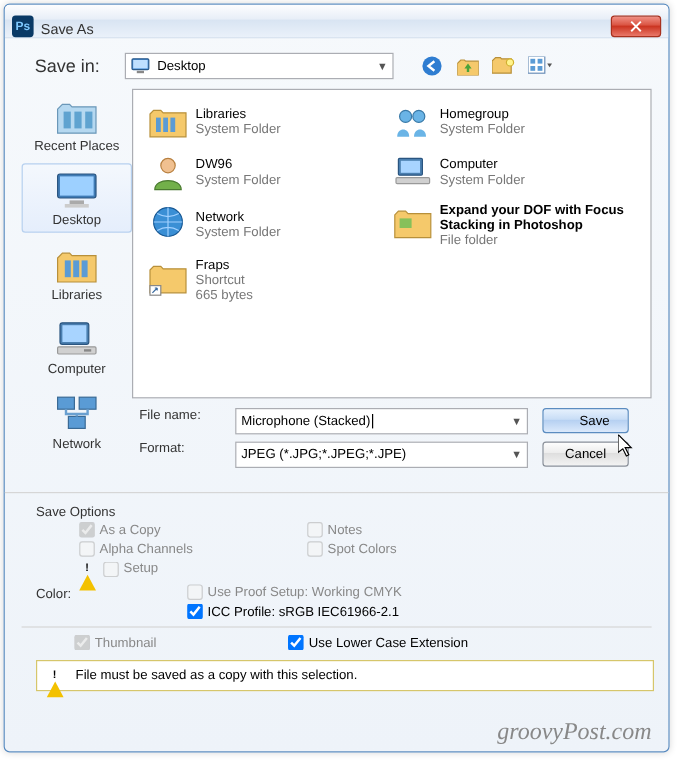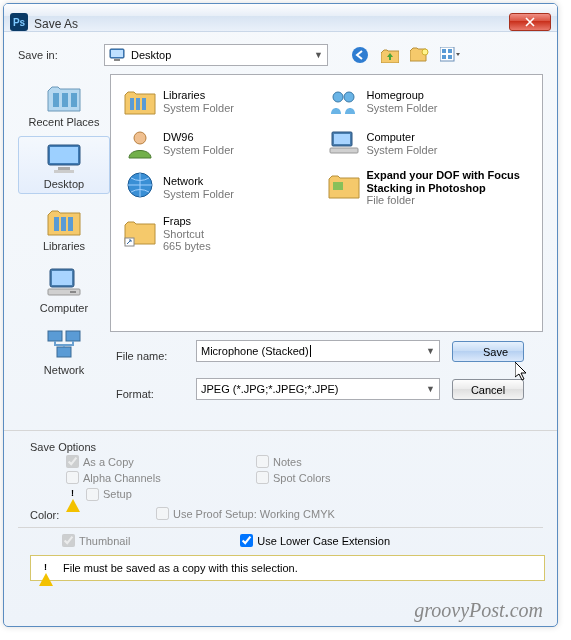--- a/index.html
+++ b/index.html
@@ -4,40 +4,40 @@
 <style>
 * { box-sizing: border-box; margin: 0; padding: 0; }
 body { font-family: "Segoe UI", Tahoma, sans-serif; font-size: 11px; background: #fff; width: 571px; height: 640px; overflow: hidden; }
 .window { width: 555px; height: 624px; margin: 3px; border: 1px solid #5b8cc0; border-radius: 5px; background: linear-gradient(#f6f9fc,#eef3f9); box-shadow: 0 0 6px rgba(0,0,0,.15); position: relative; }
 .titlebar { height: 28px; background: linear-gradient(#fdfdfe,#e7eef7 45%,#d8e4f2 46%,#eaf1fa); border-bottom: 1px solid #c9d7e8; display:flex; align-items:flex-end; padding:0 6px; border-radius:4px 4px 0 0; }
 .ps-badge { width:18px; height:18px; background:#0a3a66; border-radius:3px; color:#7ec9ff; font-size:10px; font-weight:bold; display:flex; align-items:center; justify-content:center; margin-right:6px; }
 .title { font-size:12px; color:#333; }
 .close-btn { margin-left:auto; width:42px; height:18px; background:linear-gradient(#f08f84,#d95240 45%,#c9301c 46%,#e9786a); border:1px solid #a8311e; border-radius:3px; color:#fff; display:flex; align-items:center; justify-content:center; font-size:10px; }
 .body { padding: 12px 14px 8px; }
 .row { display:flex; align-items:center; margin-bottom:8px; }
-.label { width: 86px; text-align: left; padding-right: 10px; color:#333; font-size:11px; }
+.label { width: 86px; text-align: center; padding-right: 10px; color:#333; font-size:15px; }
 .combo { height:22px; border:1px solid #abadb3; background:#fff; display:flex; align-items:center; padding:0 4px; font-size:11px; }
 .savein-combo { width: 224px; }
 .combo .chev { margin-left:auto; font-size:9px; color:#555; }
 .toolbar-icons { display:flex; gap:10px; margin-left: 22px; }
 .ticon { width:20px; height:20px; display:flex; align-items:center; justify-content:center; font-size:14px; }
 .content { display:flex; height: 258px; }
 .places { width:92px; display:flex; flex-direction:column; gap:4px; padding-top: 0; }
 .place { display:flex; flex-direction:column; align-items:center; padding:4px 2px; border-radius:3px; cursor:default; }
 .place.selected { background:linear-gradient(#f4f8fd,#e5eefc); border:1px solid #b6d0ef; padding:3px 1px; }
 .place-icon { width:40px; height:38px; display:flex; align-items:center; justify-content:center; }
 .place-label { font-size:11px; color:#333; text-align:center; }
 .files { flex:1; background:#fff; border:1px solid #abadb3; padding:10px 12px; display:flex; flex-wrap:wrap; align-content:flex-start; overflow:hidden; }
 .fitem { display:flex; width: 50%; margin-bottom:8px; }
 .fitem .ficon { width:34px; height:34px; margin-right:6px; display:flex; align-items:center; justify-content:center; flex-shrink:0; }
 .ftxt { display:flex; flex-direction:column; justify-content:center; line-height:1.15; }
 .fname { font-size:11px; color:#000; }
 .ftype { font-size:11px; color:#777; }
 .form-rows { margin-top:8px; }
-.form-row { display:flex; align-items:flex-end; margin-bottom:16px; }
+.form-row { display:flex; align-items:flex-start; margin-bottom:6px; }
 .form-label { width:88px; text-align:left; padding-left:8px; font-size:11px; color:#333; margin-left:90px; }
 .form-combo { flex:1; max-width:244px; }
 .btn { width:72px; height:21px; margin-left:12px; border:1px solid #8a9099; background:linear-gradient(#fdfdfd,#ececec 45%,#dedede 46%,#f3f3f3); border-radius:3px; font-size:11px; display:flex; align-items:center; justify-content:center; }
 .btn.primary { background:linear-gradient(#e6f1fd,#c8ddf6 45%,#b4cff1 46%,#dbe9fb); border:1px solid #5b8cc0;padding-left:15px; }
 .sep { border-top:1px solid #d6d6d6; margin: 6px 0 6px; }
 .options { padding: 4px 14px 0 26px; color:#333; font-size:11px; }
 .opt-section { display:flex; margin-bottom:6px; }
 .opt-label { width:90px; padding-top:2px; }
 .opt-grid { display:grid; grid-template-columns:150px 150px; gap:3px 40px; }
 .chk { display:flex; align-items:center; gap:4px; color:#888; position:relative; }
@@ -322,20 +322,24 @@
       </div>
     </div>
     <div class="opt-section color-row">
       <div class="opt-label">Color:</div>
       <div style="margin-left:36px">
         <div class="opt-grid">
           <label class="chk">
               <input type="checkbox" disabled="" style="">
               <span>Use Proof Setup:  Working CMYK</span>
             </label>
+          <label class="chk live">
+              <input type="checkbox" checked="" style="">
+              <span>ICC Profile:  sRGB IEC61966-2.1</span>
+            </label>
         </div>
       </div>
     </div>
     <div class="sep" style="margin-left:-12px"></div>
     <div class="thumbrow">
       <label class="chk">
           <input type="checkbox" checked="" disabled="" style="">
           <span>Thumbnail</span>
         </label>
       <label class="chk live">

